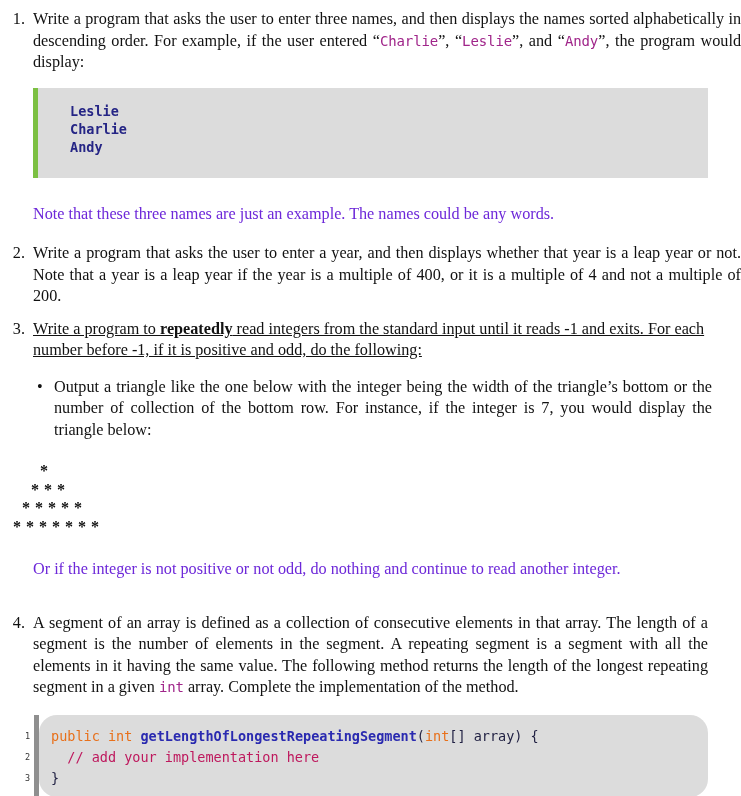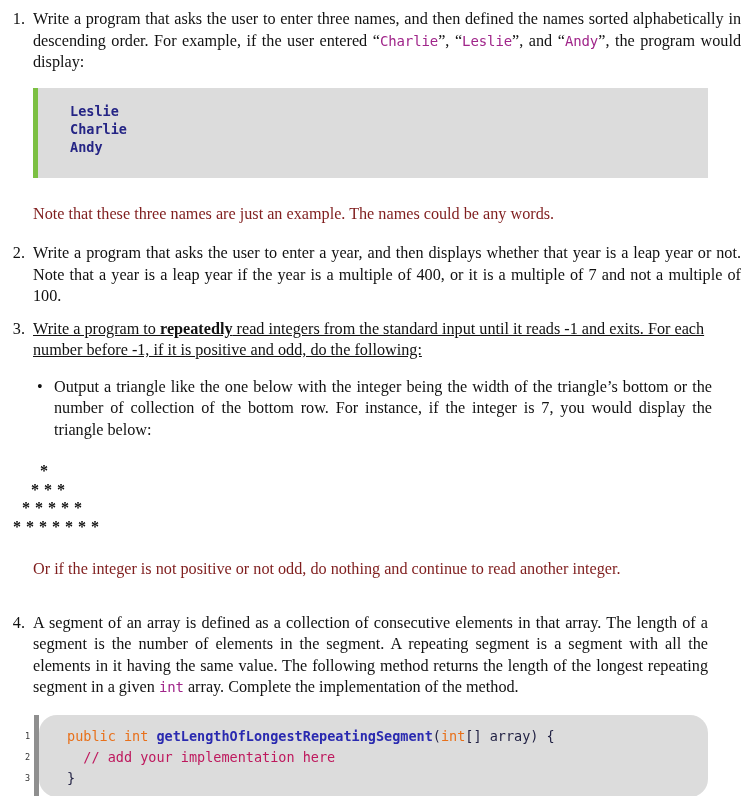--- a/index.html
+++ b/index.html
@@ -55,21 +55,21 @@
     color: #111111;
     hyphens: none;
   }
   .qtext.nojust { text-align: left; text-decoration: underline; }
 
   
   .note {
     font-size: 16.2px;
     line-height: 21.5px;
     margin-left: 33px;
-    color: #7f1d1d;
+    color: #6d28d9;
     text-align: left;
   }
 
   
   ul.blist {
     list-style: none;
     margin: 0;
     padding: 0;
   }
   li.bitem {
@@ -145,21 +145,21 @@
   }
   .gutter div { height: 21px; }
   .gutterbar {
     flex: 0 0 5px;
     width: 5px;
     background: #8f8f8f;
   }
   .javacode {
     flex: 1 1 auto;
     background: #dcdcdc;
-    padding: 11px 0 11px 28px;
+    padding: 11px 0 11px 12px;
     box-sizing: border-box;
     border-radius: 18px;
   }
   .javacode pre {
     margin: 0;
     font-family: "DejaVu Sans Mono", "Liberation Mono", monospace;
     font-size: 13.5px;
     line-height: 21px;
     white-space: pre;
   }
@@ -173,38 +173,38 @@
 </head>
 <body>
 
 <div class="page">
 
   <ol class="qlist">
 
     <li class="qitem" style="margin-top:9px;">
       <span class="qnum">1.</span>
       <div class="qtext">
-        <span>Write a program that asks the user to enter three names, and then defined the names sorted alphabetically in descending order. For example, if the user entered “</span><code class="inl">Charlie</code><span>”, “</span><code class="inl">Leslie</code><span>”, and “</span><code class="inl">Andy</code><span>”, the program would display:</span>
+        <span>Write a program that asks the user to enter three names, and then displays the names sorted alphabetically in descending order. For example, if the user entered “</span><code class="inl">Charlie</code><span>”, “</span><code class="inl">Leslie</code><span>”, and “</span><code class="inl">Andy</code><span>”, the program would display:</span>
       </div>
     </li>
   </ol>
 
   <div class="codeblock" style="margin:14px 33px 0 33px; width:675px; box-sizing:border-box; height:90px;">
     <pre>Leslie
 Charlie
 Andy</pre>
   </div>
 
   <p class="note" style="margin:26px 0 0 33px;">Note that these three names are just an example. The names could be any words.</p>
 
   <ol class="qlist" style="margin-top:18px;">
 
     <li class="qitem">
       <span class="qnum">2.</span>
-      <div class="qtext">Write a program that asks the user to enter a year, and then displays whether that year is a leap year or not. Note that a year is a leap year if the year is a multiple of 400, or it is a multiple of 7 and not a multiple of 100.</div>
+      <div class="qtext">Write a program that asks the user to enter a year, and then displays whether that year is a leap year or not. Note that a year is a leap year if the year is a multiple of 400, or it is a multiple of 4 and not a multiple of 200.</div>
     </li>
 
     <li class="qitem" style="margin-top:11px;">
       <span class="qnum">3.</span>
       <div class="qtext nojust">
         <span>Write a program to </span><b class="strong">repeatedly</b><span> read integers from the standard input until it reads -1 and exits. For each number before -1, if it is positive and odd, do the following:</span>
       </div>
     </li>
   </ol>
 

